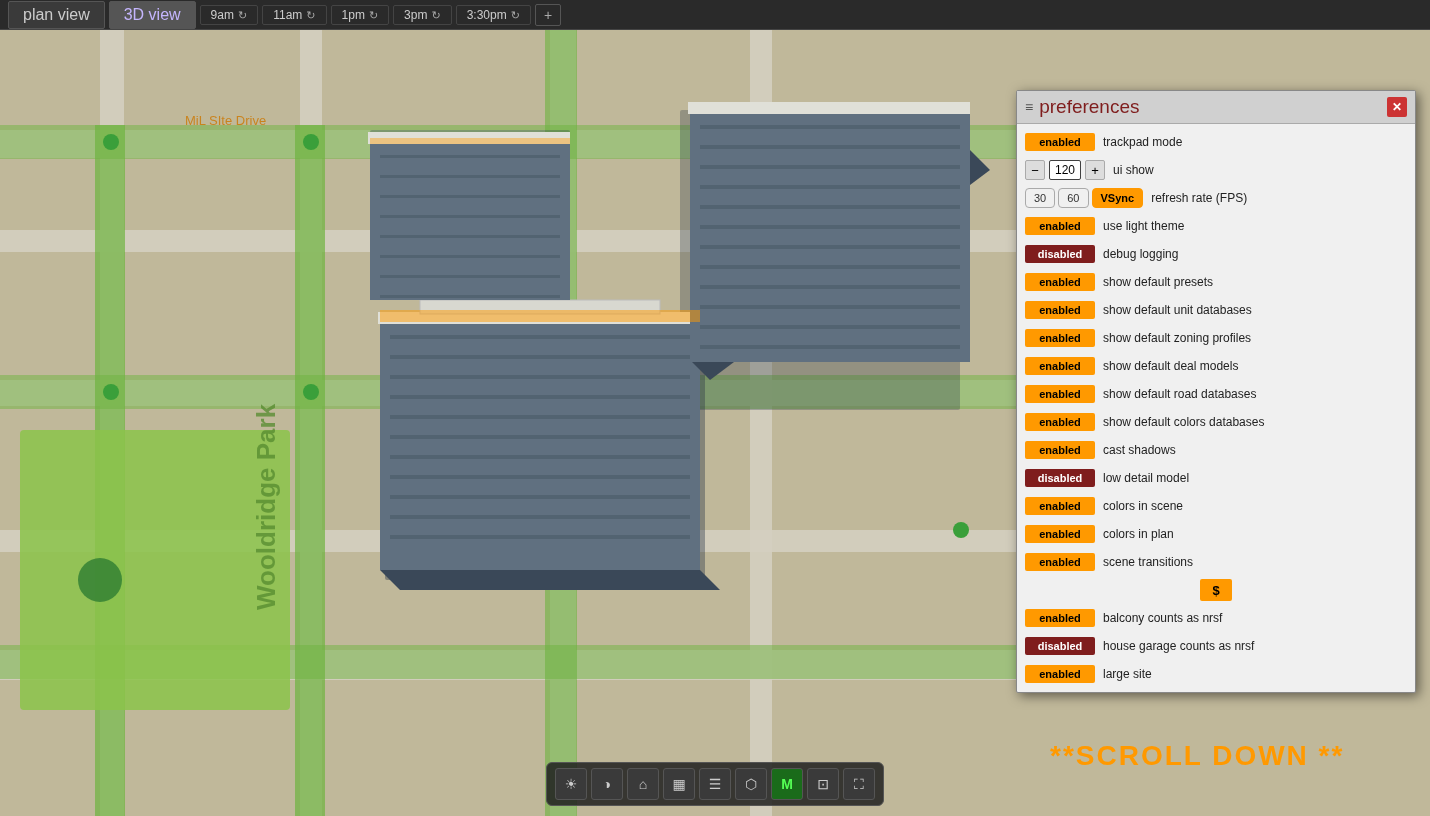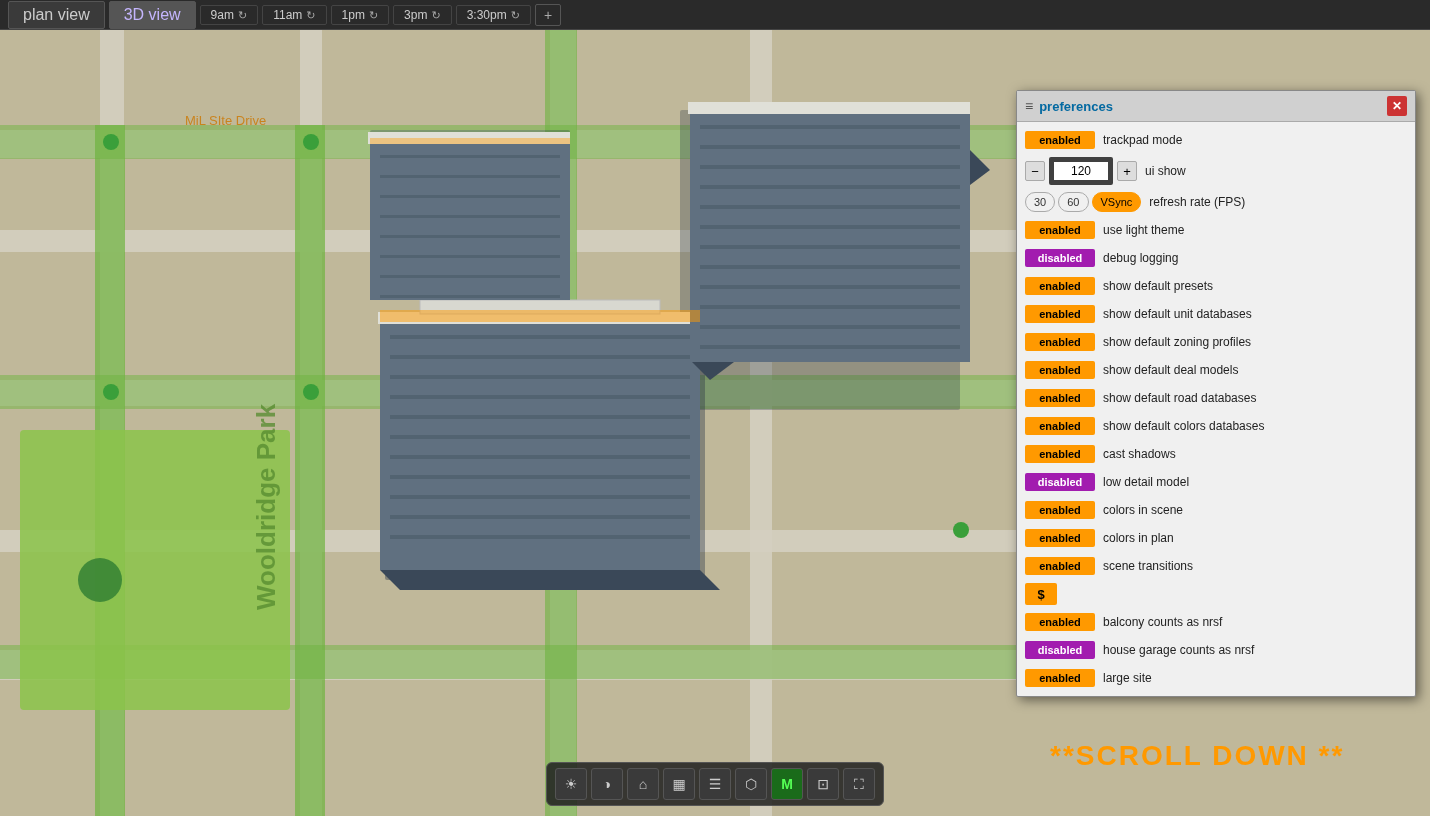--- a/index.html
+++ b/index.html
@@ -130,23 +130,23 @@
       padding: 5px 8px;
       border-bottom: 1px solid #aaa;
       gap: 6px;
     }
     #pref-header-icon {
       font-size: 14px;
       color: #555;
     }
     #pref-title {
       flex: 1;
-      font-size: 13px;
-      font-weight: bold;
-      color: #0369a1;
+      font-size: 19px;
+      font-weight: normal;
+      color: #7f1d1d;
     }
     #pref-close {
       width: 20px;
       height: 20px;
       background: #cc3333;
       color: #fff;
       border: none;
       border-radius: 2px;
       cursor: pointer;
       display: flex;
@@ -161,20 +161,21 @@
       overflow-y: auto;
       max-height: 580px;
     }
 
     .pref-row {
       display: flex;
       align-items: center;
       padding: 3px 8px;
       gap: 8px;
       min-height: 28px;
+      justify-content: center;
     }
 
     .pref-control {
       display: flex;
       align-items: center;
       gap: 3px;
       flex-shrink: 0;
     }
 
     .pref-btn {
@@ -185,21 +186,21 @@
       border-radius: 2px;
       cursor: pointer;
       min-width: 70px;
       text-align: center;
     }
     .pref-btn.enabled {
       background: #f90;
       color: #000;
     }
     .pref-btn.disabled {
-      background: #a21caf;
+      background: #7f1d1d;
       color: #fff;
     }
 
     .pref-label {
       font-size: 12px;
       color: #222;
       flex: 1;
     }
 
     .pref-number-ctrl {
@@ -213,47 +214,48 @@
       background: #ddd;
       border: 1px solid #aaa;
       cursor: pointer;
       font-size: 13px;
       display: flex;
       align-items: center;
       justify-content: center;
       border-radius: 2px;
     }
     .pref-number-ctrl input {
-      width: 64px;
+      width: 32px;
       text-align: center;
       font-size: 12px;
-      border: 5px solid #404040;
+      border: 1px solid #404040;
       background: #fff;
       padding: 2px;
       border-radius: 2px;
     }
 
     .pref-fps-ctrl {
       display: flex;
       align-items: center;
       gap: 3px;
     }
     .pref-fps-btn {
       padding: 3px 8px;
       font-size: 11px;
       background: #f0f0f0;
       border: 1px solid #aaa;
-      border-radius: 10px;
+      border-radius: 4px;
       cursor: pointer;
       color: #333;
     }
     .pref-fps-btn.active {
       background: #f90;
       color: #000;
       border-color: #f90;
+      font-weight: bold;
     }
 
     .pref-currency {
       width: 32px;
       height: 22px;
       background: #f90;
       color: #000;
       font-weight: bold;
       font-size: 13px;
       display: flex;

